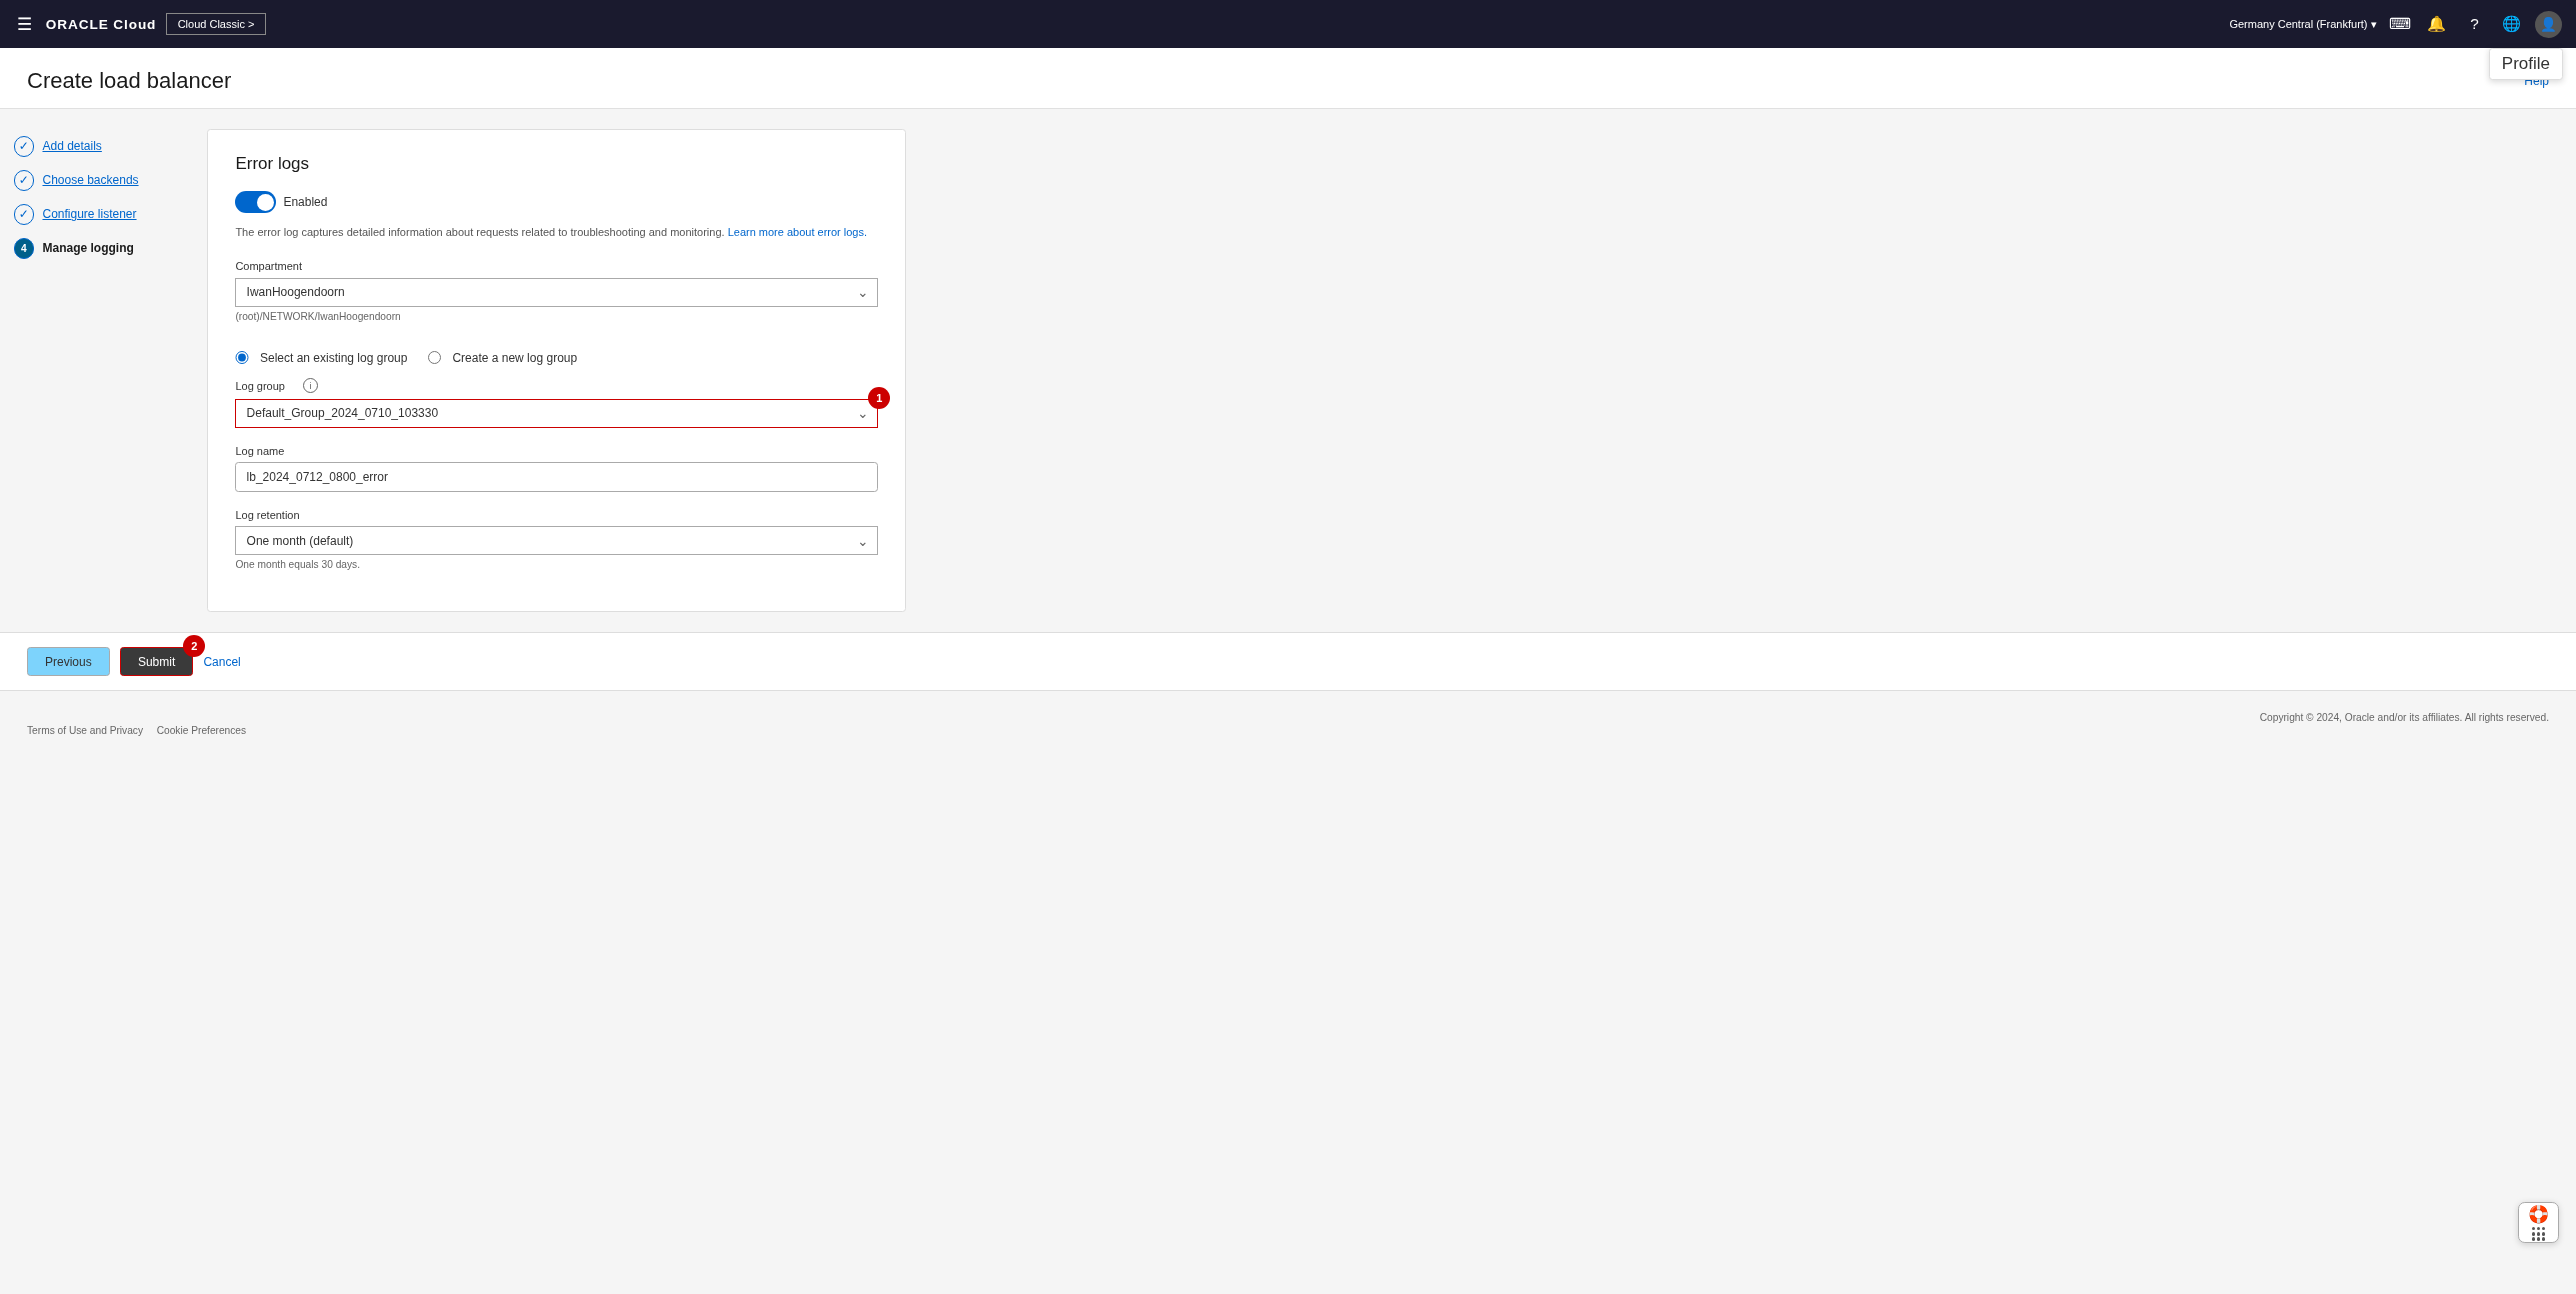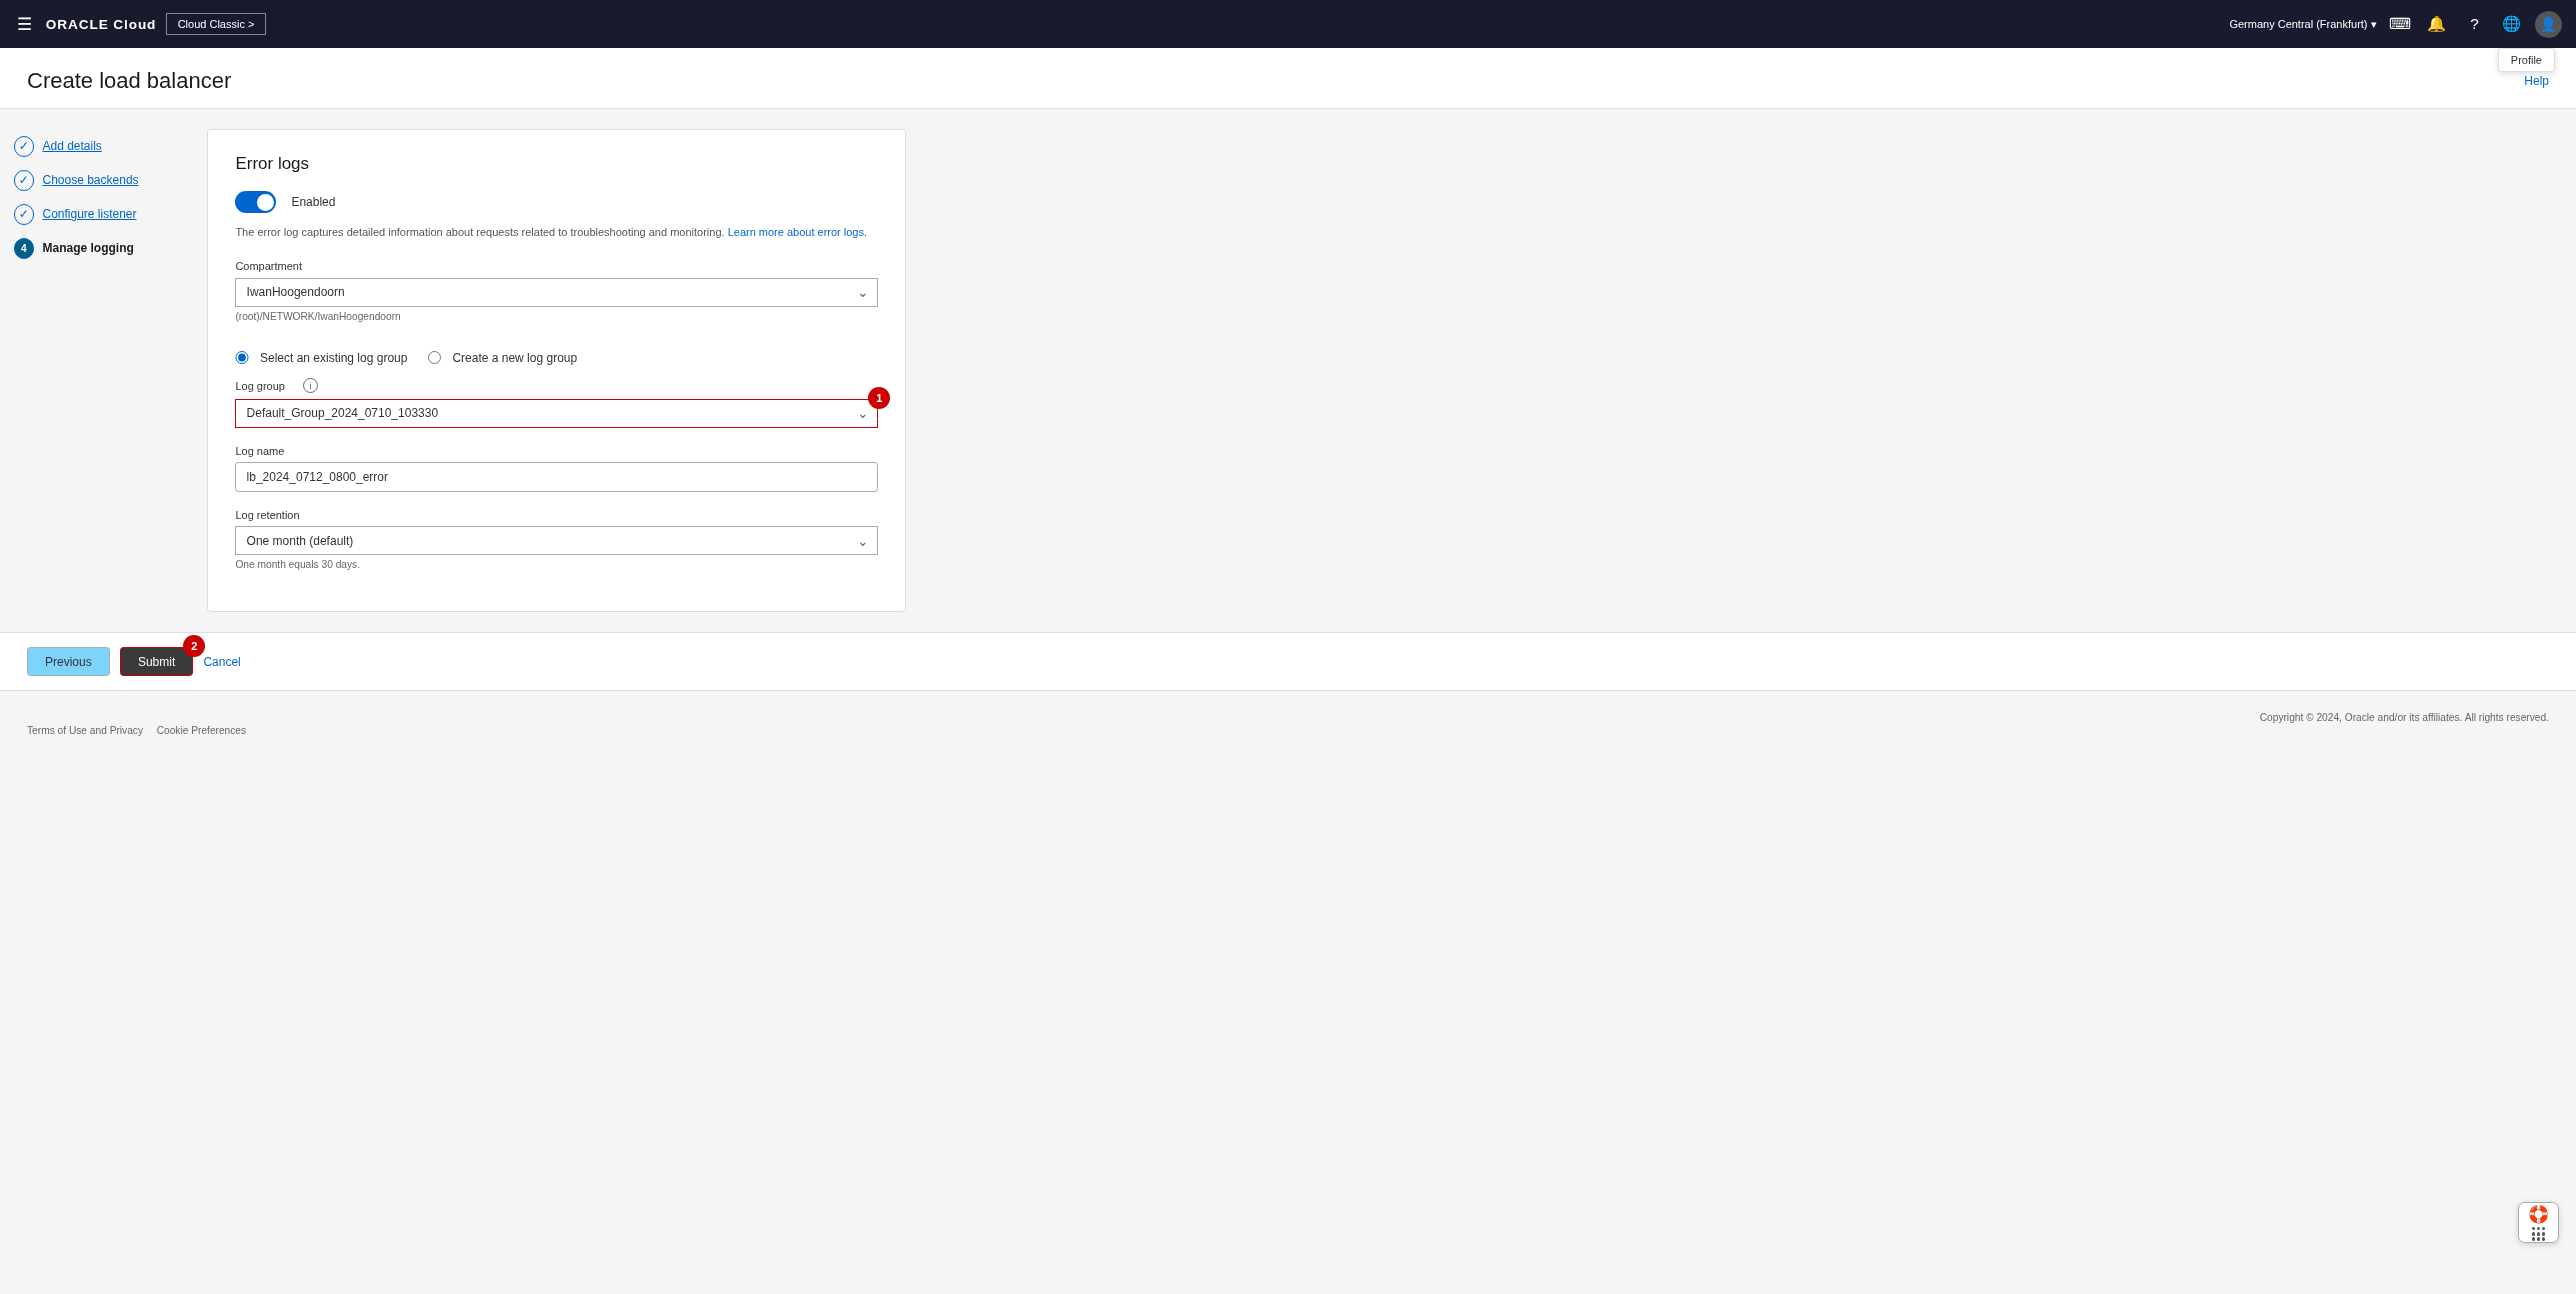--- a/index.html
+++ b/index.html
@@ -87,26 +87,26 @@
       display: flex;
       align-items: center;
       justify-content: center;
       color: #fff;
       font-size: 13.6px;
       cursor: pointer;
     }
     .profile-tooltip {
       position: absolute;
       top: 48px;
-      right: 21px;
+      right: 13px;
       background: #fff;
       border: 0.9px solid #ddd;
       border-radius: 3.4px;
       padding: 5.1px 12px;
-      font-size: 11px;
+      font-size: 17px;
       color: #333;
       box-shadow: 0 1.7px 6.8px rgba(0,0,0,0.15);
       z-index: 100;
     }
     .page-header {
       padding: 20.4px 27px 13.6px;
       border-bottom: 0.9px solid #e0e0e0;
       display: flex;
       align-items: center;
       justify-content: space-between;
@@ -205,21 +205,21 @@
       font-size: 17px;
       font-weight: 400;
       color: #1a1a1a;
       margin-bottom: 17px;
     }
 
     
     .toggle-row {
       display: flex;
       align-items: center;
-      gap: 15px;
+      gap: 7px;
       margin-bottom: 10.2px;
     }
     .toggle-switch {
       position: relative;
       width: 41px;
       height: 22px;
     }
     .toggle-slider {
       position: absolute;
       inset: 0;

